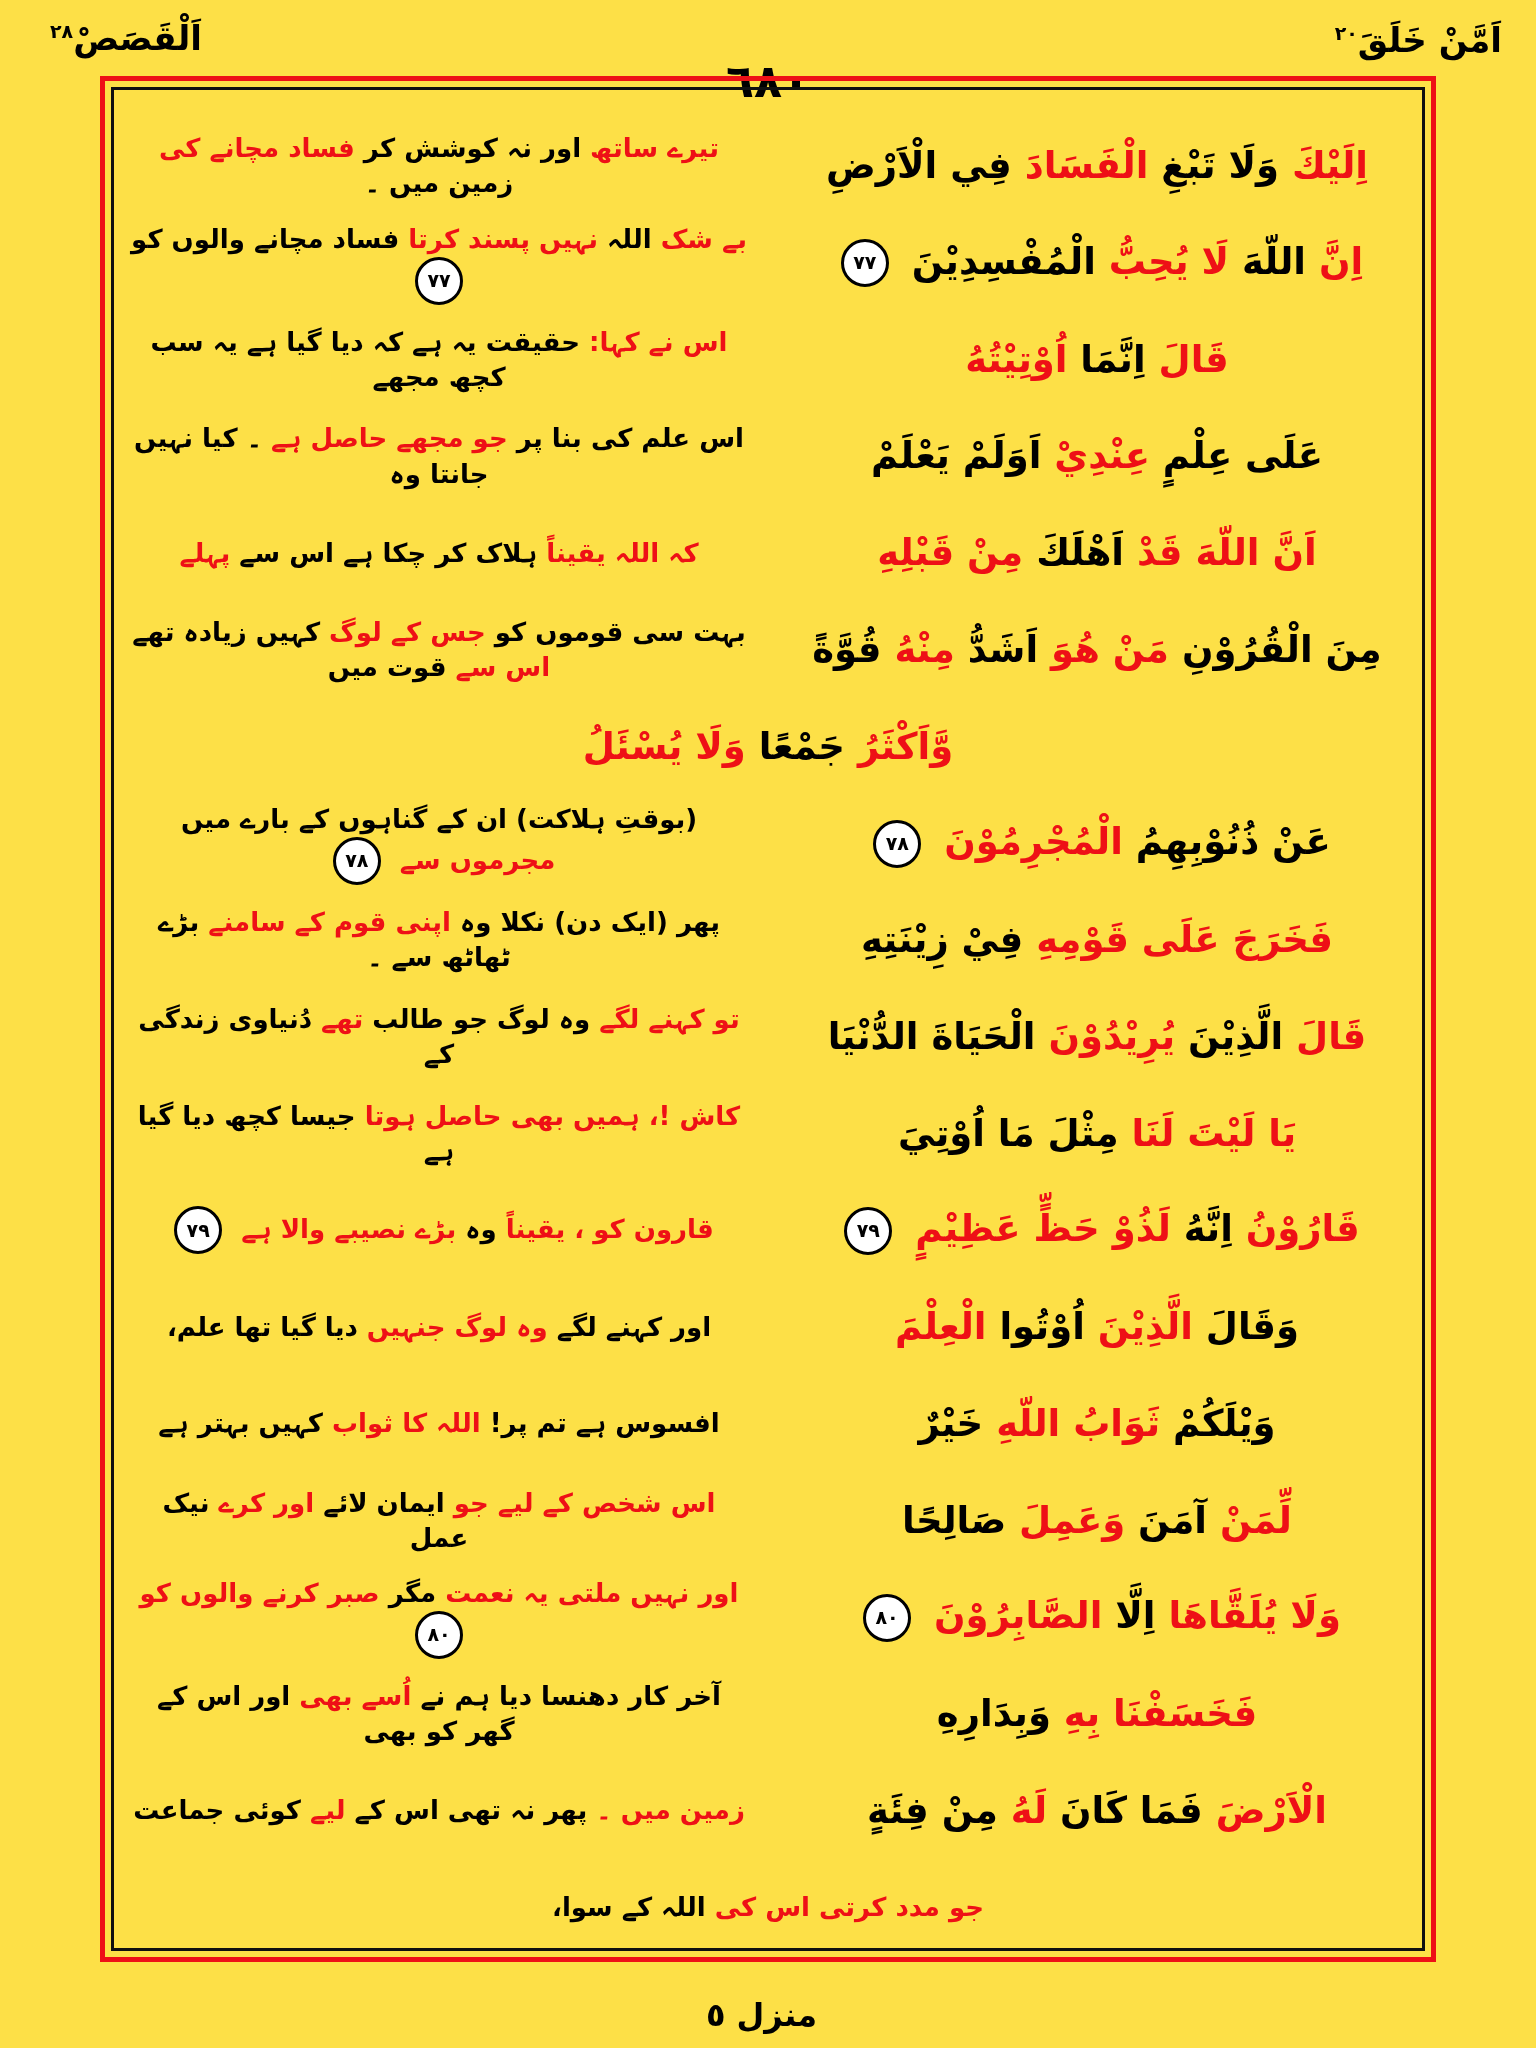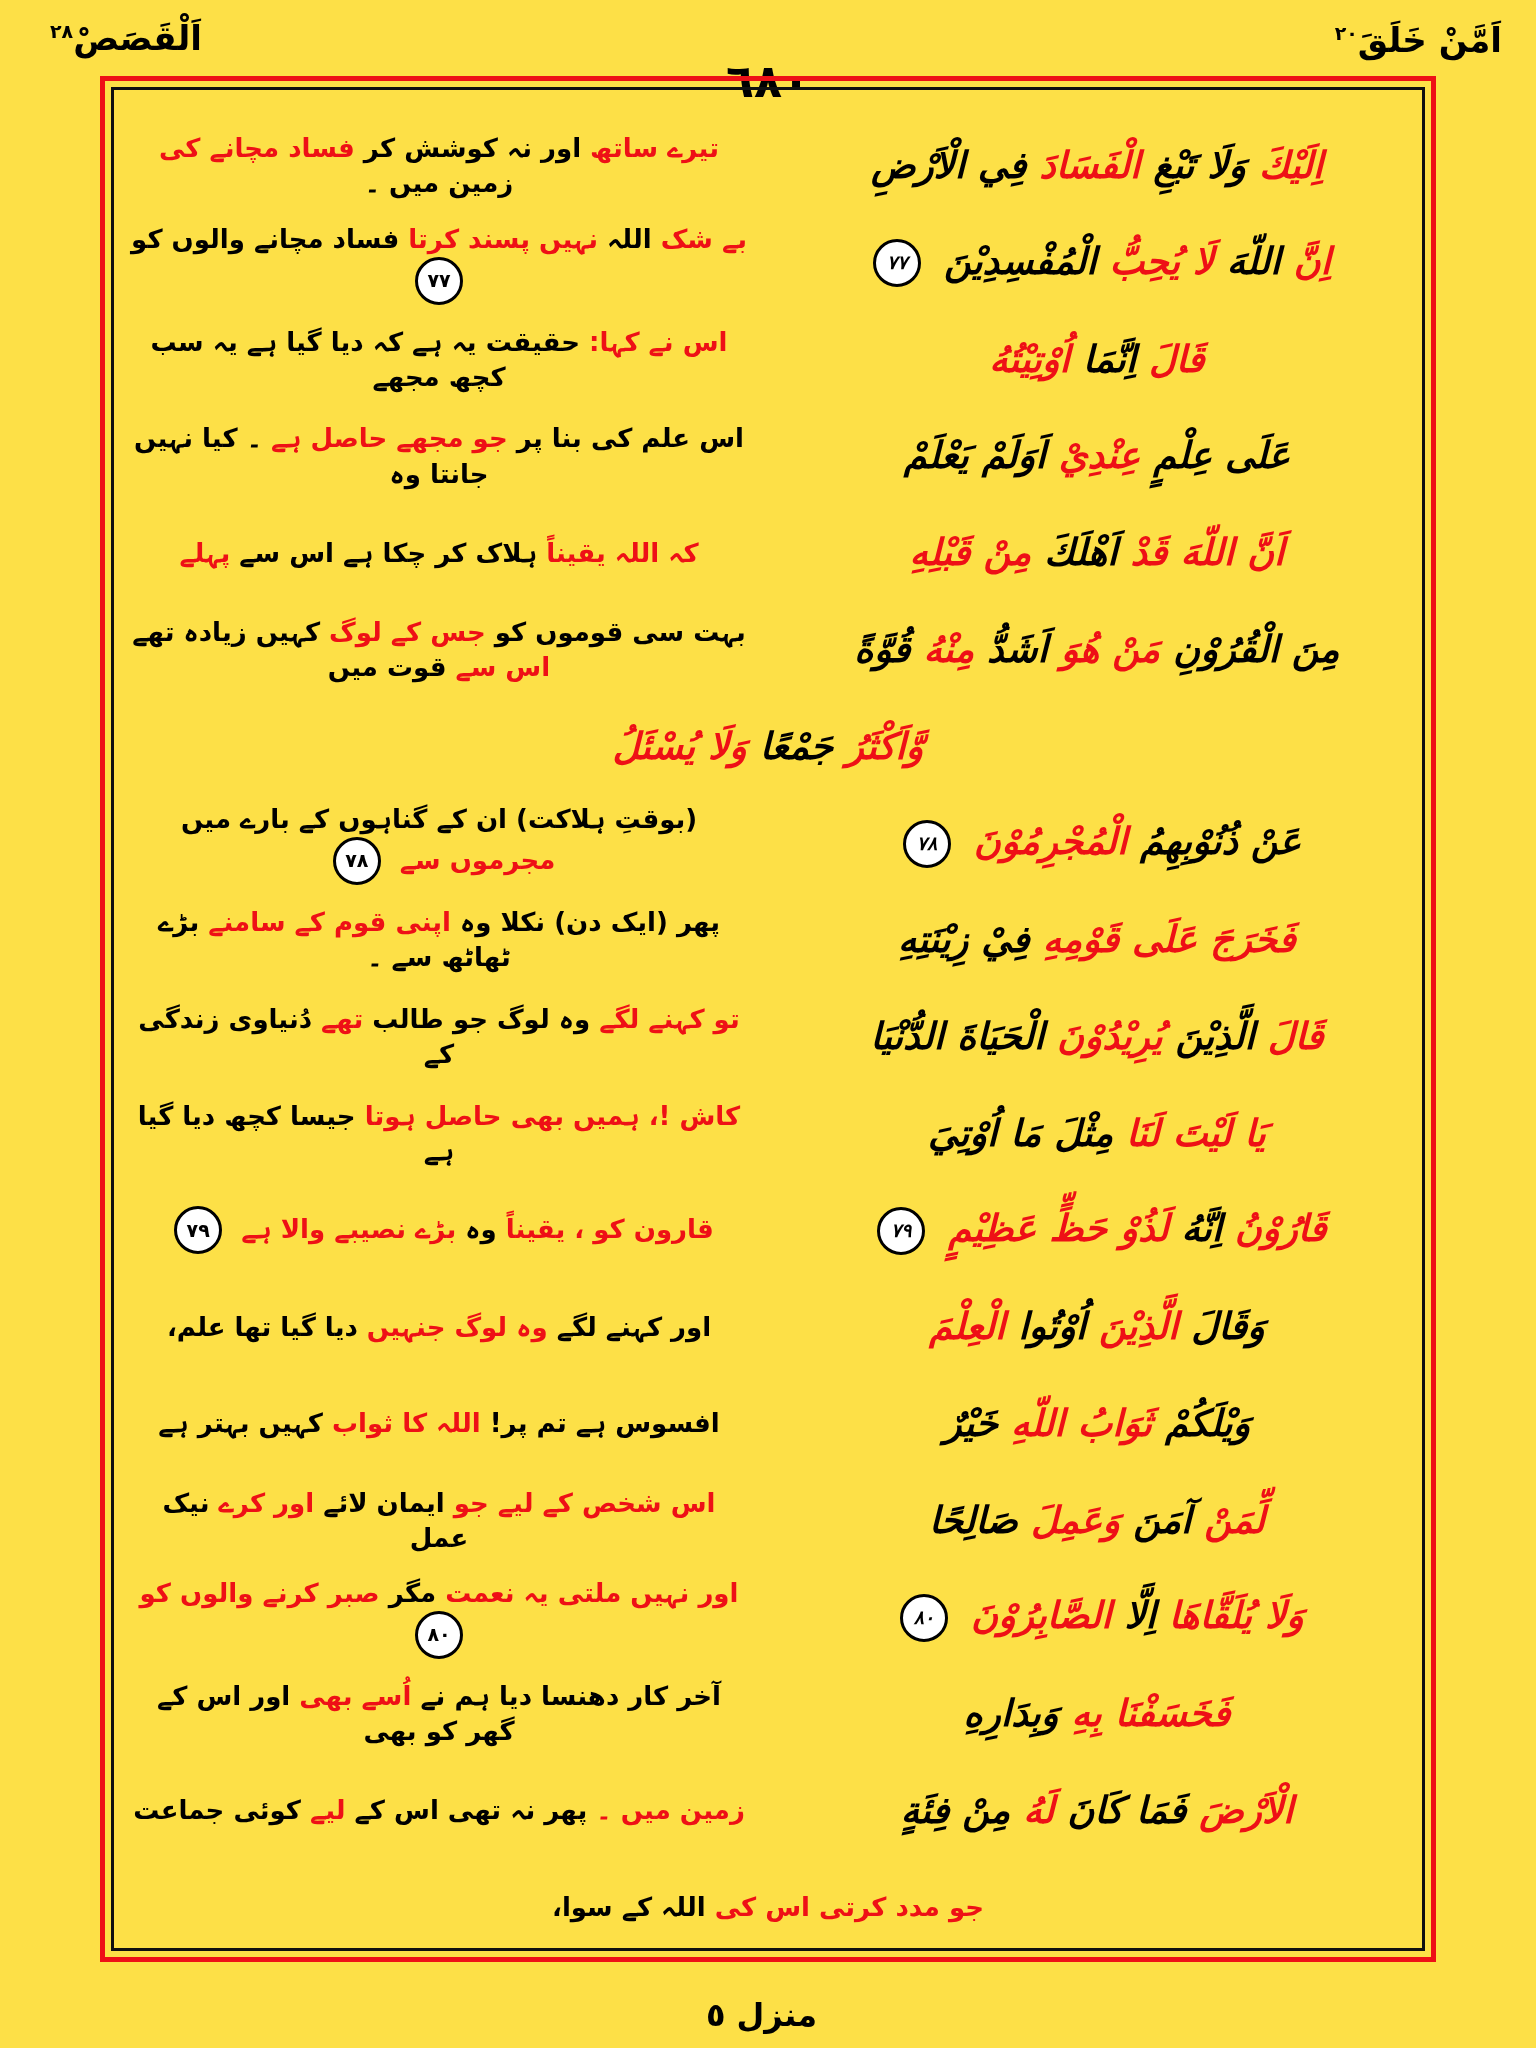--- a/index.html
+++ b/index.html
@@ -11,21 +11,21 @@
   .hdr-right{position:absolute;top:20px;right:34px;font-size:34px;font-weight:700;}
   .small-num{font-size:19px;font-weight:700;}
   .hdr-center{position:absolute;top:6px;left:0;right:0;text-align:center;font-size:46px;font-weight:700;letter-spacing:2px;margin-top:48px;}
   
   .frame{position:absolute;top:76px;left:100px;width:1336px;height:1886px;
          border:5px solid var(--red);box-sizing:border-box;padding:6px;}
   .frame-inner{width:100%;height:100%;border:3px solid #101010;box-sizing:border-box;padding:12px 10px 8px;}
   .content{width:100%;height:100%;display:flex;flex-direction:column;direction:rtl;}
   .row{flex:1;display:flex;align-items:center;gap:28px;min-height:0;}
   .col{flex:1;text-align:center;padding:0 6px;margin-top:32px;}
-  .arabic{font-size:37px;font-weight:700;line-height:1.25;font-style:italic;}
+  .arabic{font-size:37px;font-weight:700;line-height:1.25;}
   .urdu{font-size:26px;font-weight:700;line-height:1.35;}
   .red{color:var(--red);}
   .black{color:var(--ink);}
   .verse-badge{display:inline-flex;align-items:center;justify-content:center;
                width:42px;height:42px;border:3px solid #000;border-radius:50%;
                font-size:19px;font-weight:700;color:#000;margin:0 10px;vertical-align:middle;
                background:#fff;flex:none;}
   .footer{position:absolute;bottom:14px;left:0;right:13px;text-align:center;font-size:32px;font-weight:700;}
 </style>
 </head>

